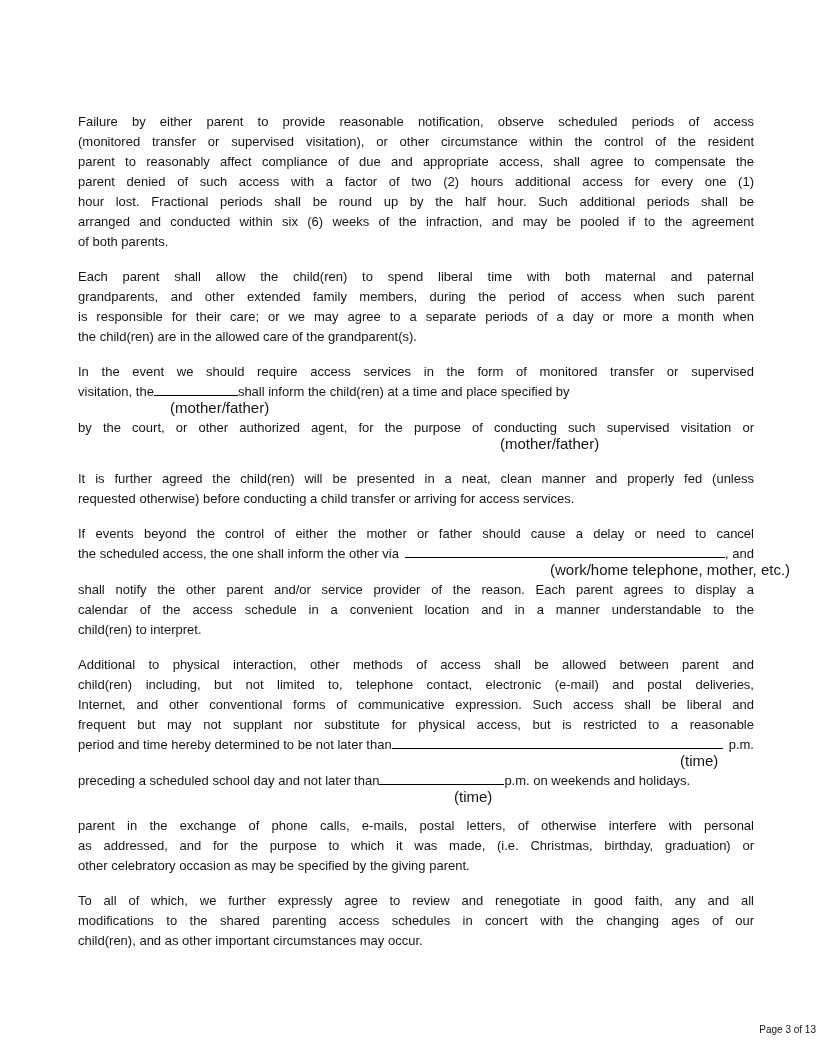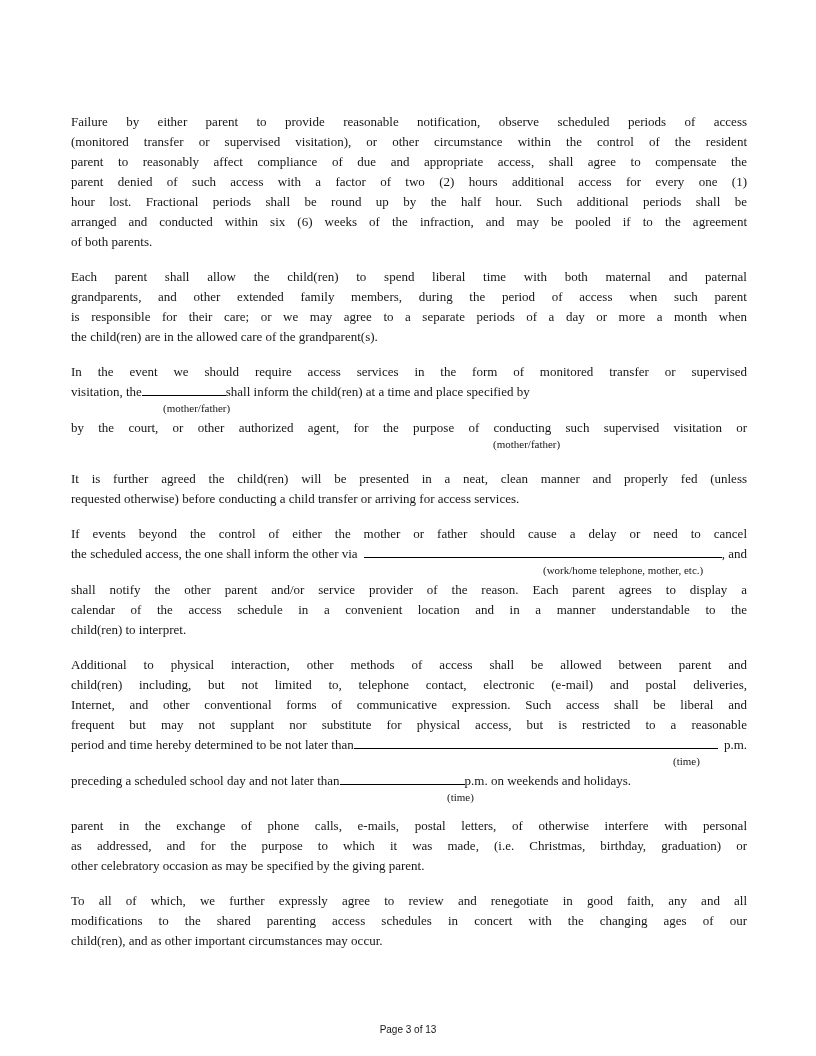--- a/index.html
+++ b/index.html
@@ -3,46 +3,46 @@
 <meta charset="utf-8">
 <style>
   * { margin:0; padding:0; box-sizing:border-box; }
   html, body { background:#ffffff; }
   .page {
     width:816px; height:1056px; position:relative; margin:0 auto;
     background:#ffffff; color:#151515;
     font-family:"Liberation Sans","DejaVu Sans",sans-serif;
     font-size:13px; overflow:hidden;
   }
-  .content { position:absolute; left:71px; top:112px; width:676px;font-family:Liberation Serif, serif; }
+  .content { position:absolute; left:78px; top:112px; width:676px; }
   .para { margin-bottom:15px; }
   .para.mt6 { margin-top:6px; }
   .para.mtneg { margin-top:-6px; }
   .line {
     height:20px; line-height:20px;
     text-align:justify; text-align-last:justify; -moz-text-align-last:justify;
     overflow:hidden; white-space:nowrap;
   }
   .line.last { text-align-last:left; -moz-text-align-last:left; }
   .flexline { display:flex; height:20px; line-height:20px;justify-content:flex-end; }
   .flexline .txt { white-space:pre; flex:0 0 auto; }
   .fill { flex:1 1 40px; height:14px; border-bottom:1px solid #000; }
   .fill.gap-l { margin-left:6px; }
   .fill.gap-r { margin-right:6px; }
   .blank { display:inline-block; height:13px; border-bottom:1px solid #000; }
   .w84  { width:84px; }
   .w272 { width:272px; }
   .w125 { width:125px; }
   .label-line {
-    font-size:11px; line-height:12px; height:16px;
+    font-size:15px; line-height:12px; height:16px;
     text-align:left; text-align-last:left; color:#151515; white-space:nowrap;
   }
   .footer {
     position:absolute; top:1024px; left:0; width:100%;
-    text-align:center; font-size:10px; color:#151515;
+    text-align:right; font-size:10px; color:#151515;
   }
 </style>
 </head>
 <body>
 
 <div class="page">
   <div class="content">
 
     <section class="para">
       <div class="line">Failure by either parent to provide reasonable notification, observe scheduled periods of access</div>

